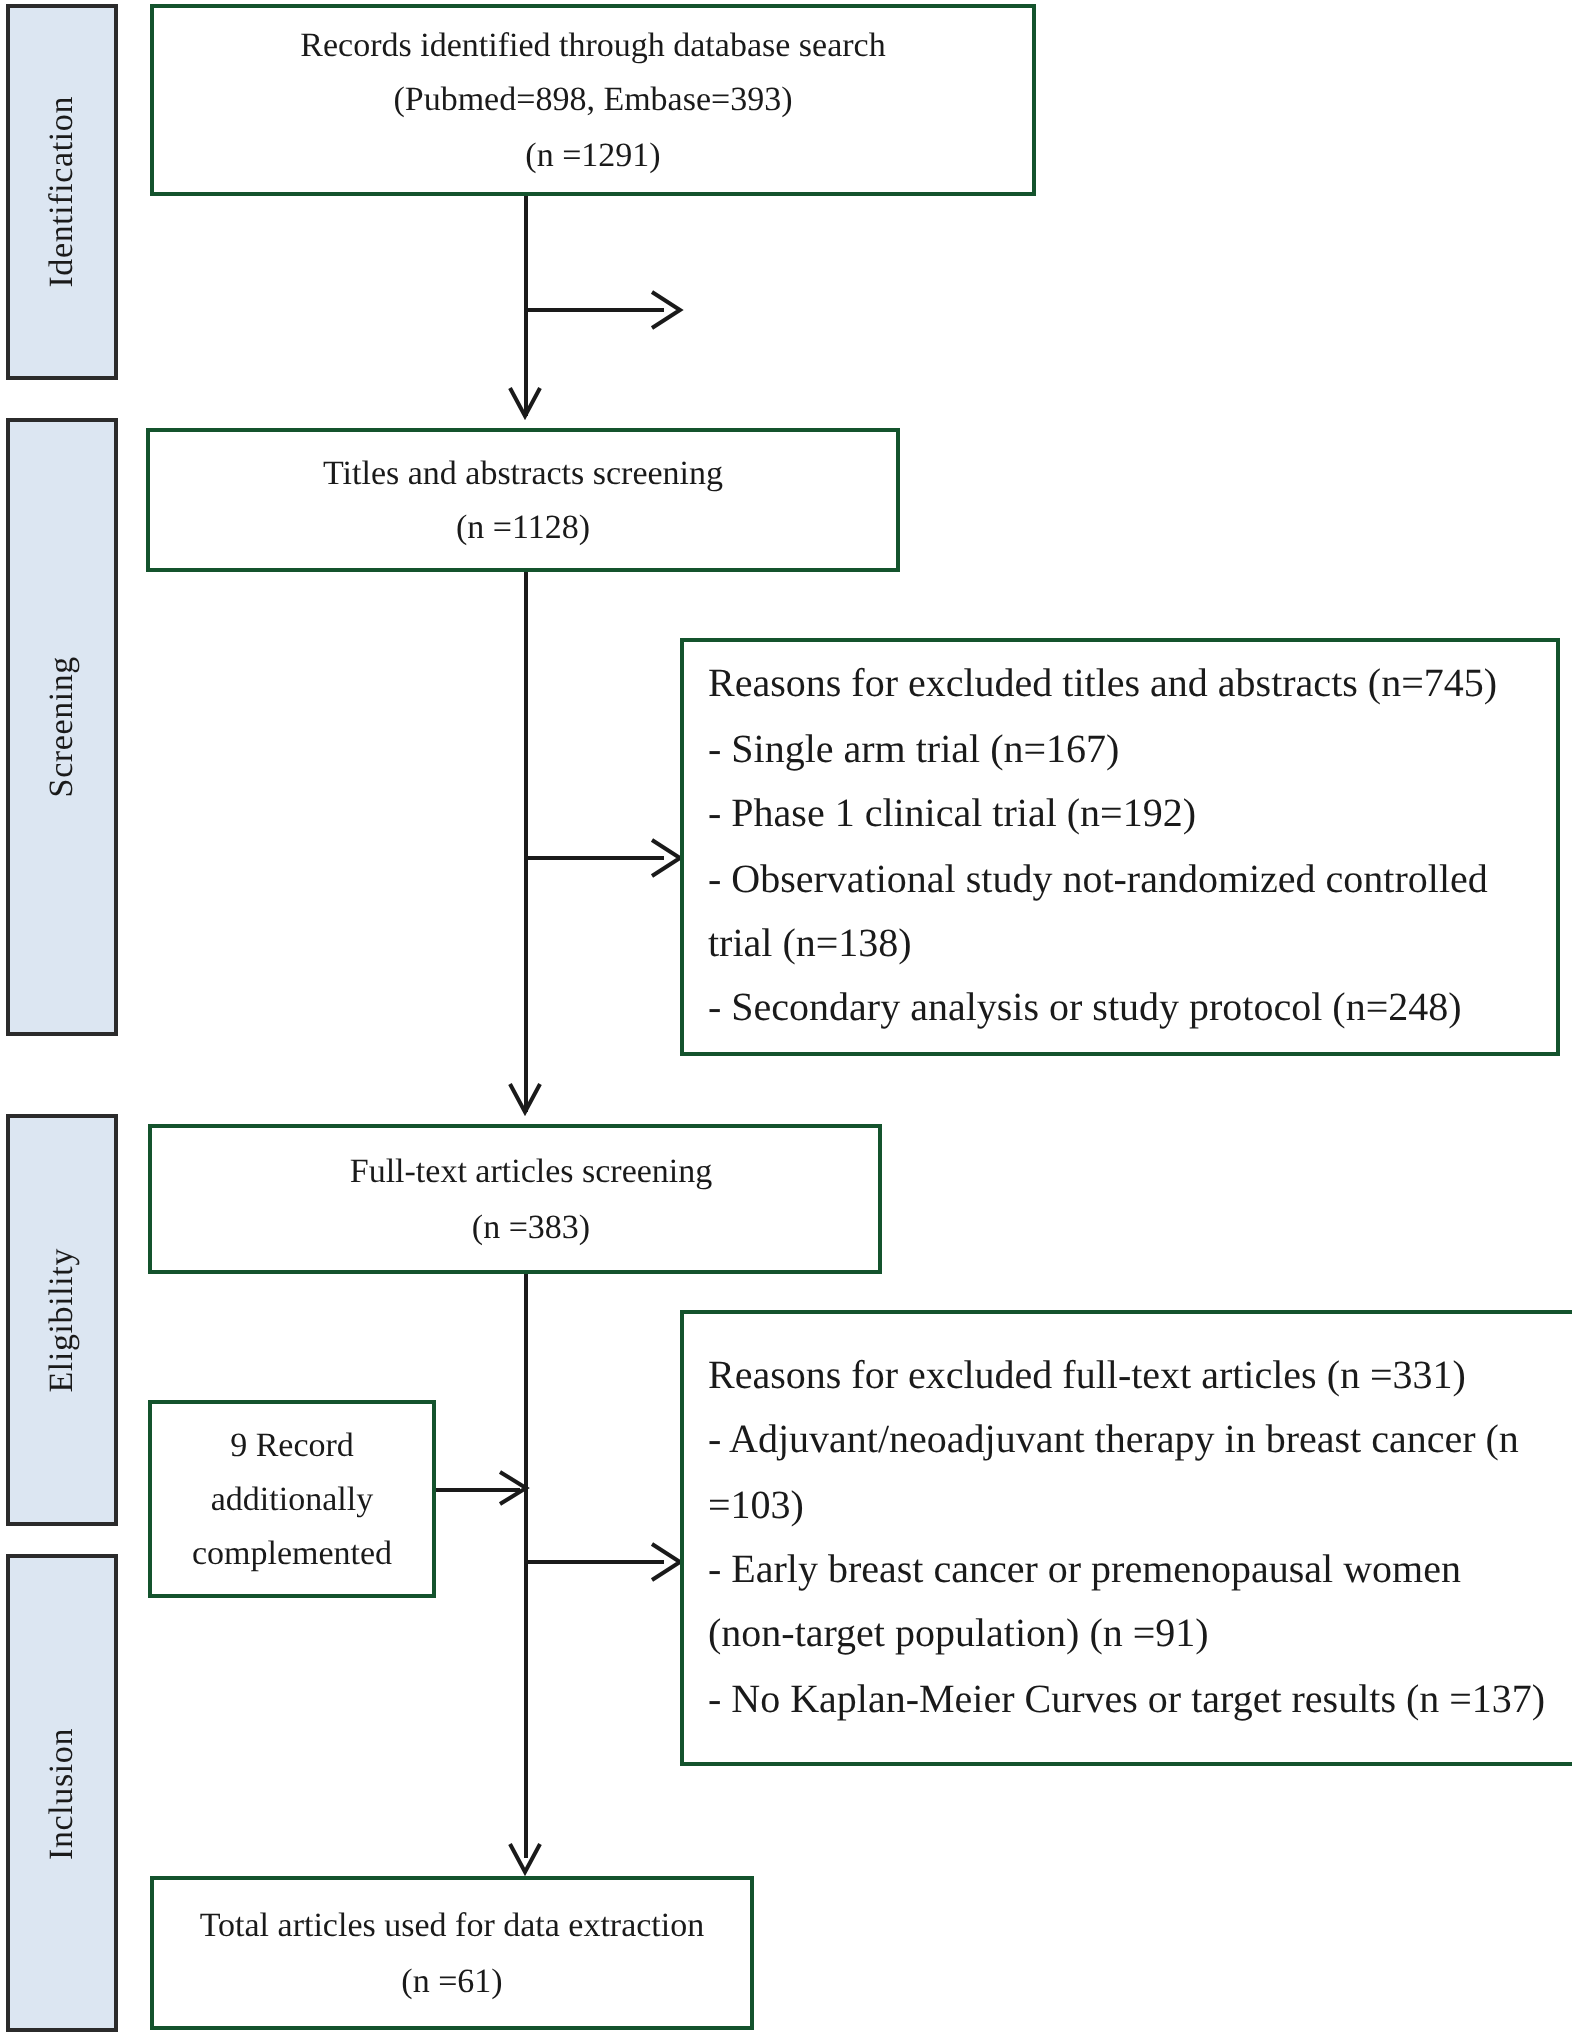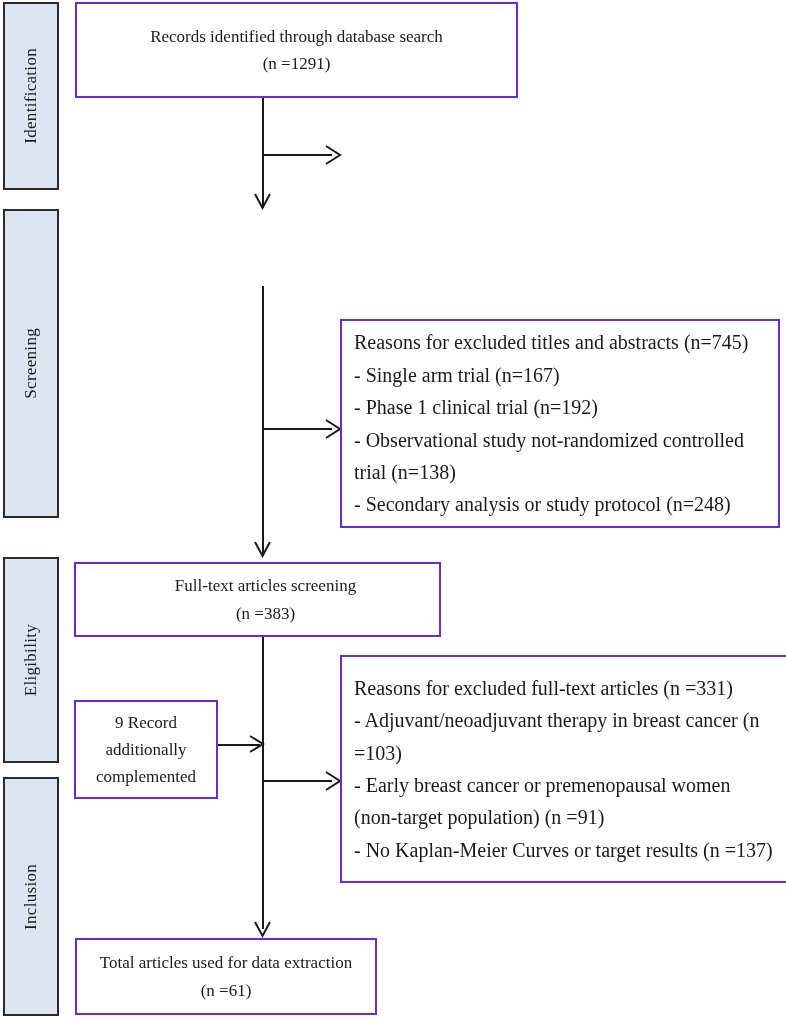--- a/index.html
+++ b/index.html
@@ -29,21 +29,21 @@
     writing-mode: vertical-rl;
     transform: rotate(180deg);
     font-size: 17px;
     letter-spacing: 0.3px;
     white-space: nowrap;
     color: #1a1a1a;
   }
   .node {
     position: absolute;
     background: #ffffff;
-    border: 2px solid #6d28d9;
+    border: 2px solid #14532d;
     box-sizing: border-box;
   }
   .node-center {
     display: flex;
     flex-direction: column;
     align-items: center;
     justify-content: center;
   }
   .node-left {
     display: flex;
@@ -95,34 +95,39 @@
   <div class="stage-bar" style="left:3px; top:557px; width:56px; height:206px;">
     <span class="stage-label">Eligibility</span>
   </div>
 
   <div class="stage-bar" style="left:3px; top:777px; width:56px; height:239px;">
     <span class="stage-label">Inclusion</span>
   </div>
 
   <div class="node node-center" style="left:75px; top:2px; width:443px; height:96px;">
     <div class="txt">Records identified through database search</div>
+    <div class="txt">(Pubmed=898, Embase=393)</div>
     <div class="txt">(n =1291)</div>
   </div>
 
   <div class="connector v-line" style="left:262px; top:98px; height:110px;"></div>
 
   <div class="connector h-line" style="left:262px; top:154px; width:70px;"></div>
   <svg class="arrowhead" style="left:326px; top:146px;" width="18" height="18">
     <path d="M0 0 L14 9 L0 18"></path>
   </svg>
   <svg class="arrowhead" style="left:255px; top:194px;" width="16" height="16">
     <path d="M0 0 L7.5 14 L15 0"></path>
   </svg>
 
 
+  <div class="node node-center" style="left:73px; top:214px; width:377px; height:72px;">
+    <div class="txt">Titles and abstracts screening</div>
+    <div class="txt">(n =1128)</div>
+  </div>
 
   <div class="connector v-line" style="left:262px; top:286px; height:270px;"></div>
   <div class="connector h-line" style="left:262px; top:428px; width:70px;"></div>
   <svg class="arrowhead" style="left:326px; top:420px;" width="18" height="18">
     <path d="M0 0 L14 9 L0 18"></path>
   </svg>
   <svg class="arrowhead" style="left:255px; top:542px;" width="16" height="16">
     <path d="M0 0 L7.5 14 L15 0"></path>
   </svg>
 

